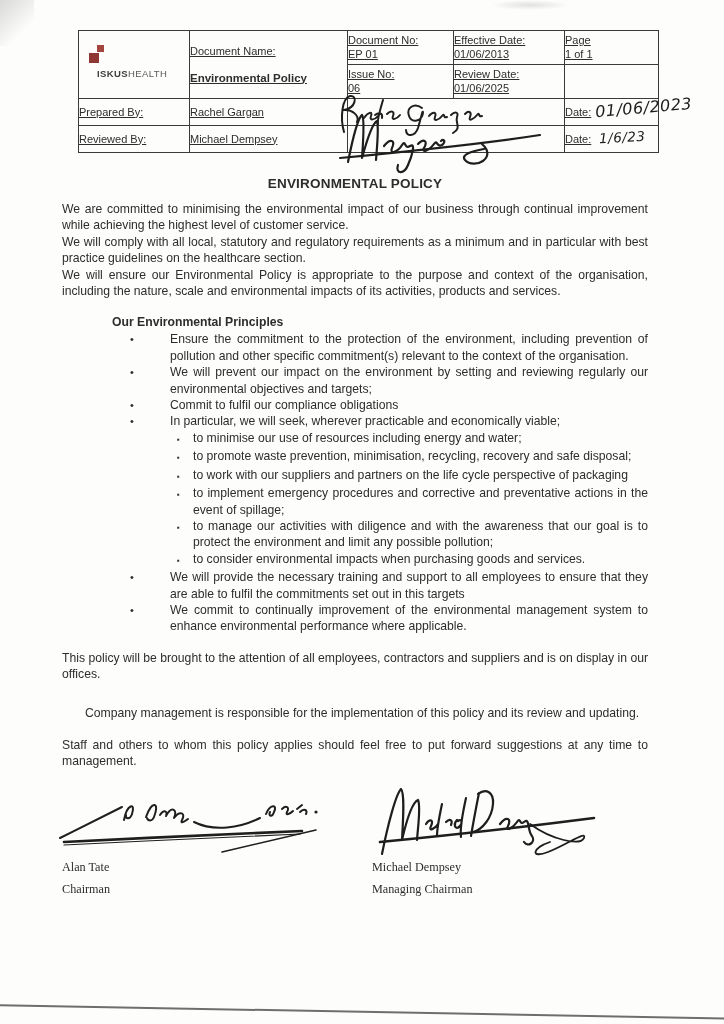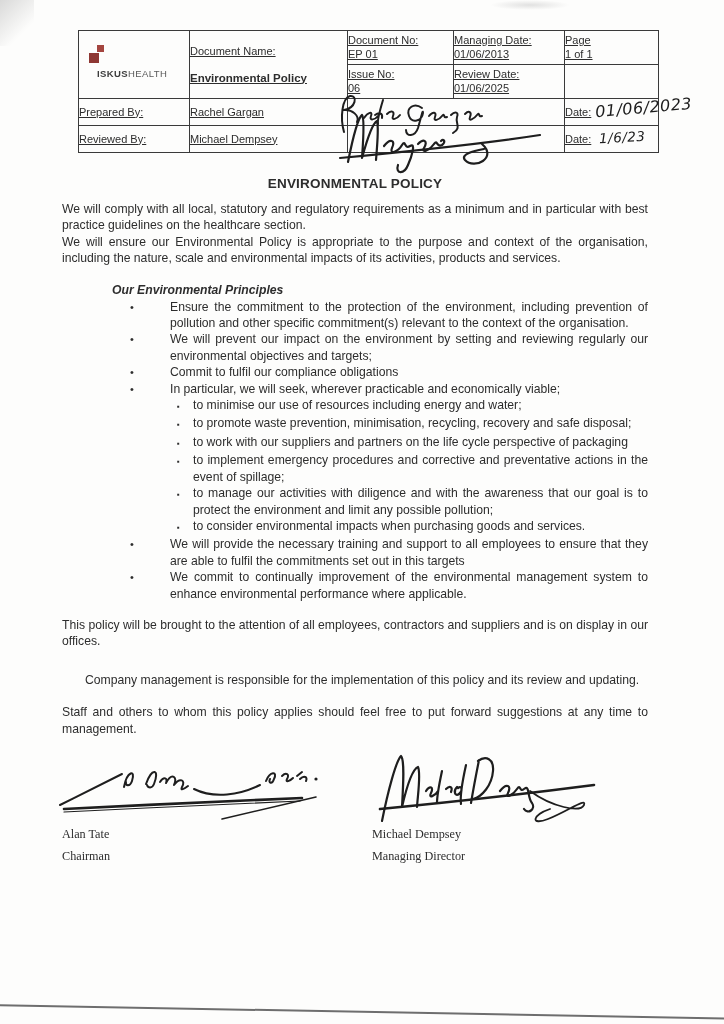--- a/index.html
+++ b/index.html
@@ -42,21 +42,21 @@
   .hand-date-2 { position:absolute; left:34px; top:5px; font-size:13.5px; transform:rotate(-3deg); letter-spacing:.5px; }
   
   .sig-svg { position:absolute; pointer-events:none; }
   .sig-svg path { fill:none; stroke:#1e1e1e; stroke-linecap:round; stroke-linejoin:round; }
   .rachel-sig { left:334px; top:88px; }
   .dempsey-sig-small { left:332px; top:108px; }
   
   .content { position:absolute; left:62px; top:176px; width:586px; }
   .doc-title { text-align:center; font-size:13.5px; font-weight:bold; letter-spacing:.2px; margin:0 0 10px 0; }
   .para { font-size:12.2px; line-height:16.4px; text-align:justify; margin:0; }
-  .principles-heading { font-weight:bold; font-size:12.2px; margin:16px 0 2px 50px;font-style:italic; }
+  .principles-heading { font-weight:bold; font-size:12.2px; margin:16px 0 2px 50px; }
   .li1 { display:flex; margin-left:68px; font-size:12.2px; line-height:16.4px; }
   .li1 .g { flex:0 0 40px; font-size:11px; }
   .li1 .t { flex:1; text-align:justify; }
   .li2 { display:flex; margin-left:115px; font-size:12.2px; line-height:16.4px; }
   .li2 .g { flex:0 0 16px; font-size:8px; padding-top:2px; }
   .li2 .t { flex:1; text-align:justify; }
   .closing { margin-top:15px; }
   
   .sig-row { display:flex; margin-top:24px;font-family:Liberation Serif, serif; }
   .sig-col-left { width:310px; position:relative; }
@@ -90,21 +90,21 @@
       </td>
       <td class="col-b docname-cell" rowspan="2">
         <div>Document Name:</div>
         <div class="docname-value">Environmental Policy</div>
       </td>
       <td class="col-c stack2">
         <div>Document No:</div>
         <div>EP 01</div>
       </td>
       <td class="col-d stack2">
-        <div>Managing Date:</div>
+        <div>Effective Date:</div>
         <div>01/06/2013</div>
       </td>
       <td class="col-e stack2">
         <div>Page</div>
         <div>1 of 1</div>
       </td>
     </tr>
     <tr class="r1">
       <td class="stack2">
         <div>Issue No:</div>
@@ -151,20 +151,21 @@
       <path d="M52,38 C58,30 64,32 60,40 C57,47 66,44 70,37 C74,31 72,42 78,38 C84,34 80,48 76,57 C72,67 63,66 66,57"></path>
       <path d="M86,36 C92,30 96,33 92,40 C89,46 98,42 102,36 C106,31 104,40 110,37 C114,34 112,30 109,33"></path>
       <path d="M8,50 C60,45 150,36 208,27"></path>
       <path d="M150,36 C166,50 142,62 133,52 C128,46 142,43 152,41"></path>
     </g>
   </svg>
 
   <div class="content">
     <h1 class="doc-title">ENVIRONMENTAL POLICY</h1>
 
+    <p class="para">We are committed to minimising the environmental impact of our business through continual improvement while achieving the highest level of customer service.</p>
     <p class="para">We will comply with all local, statutory and regulatory requirements as a minimum and in particular with best practice guidelines on the healthcare section.</p>
     <p class="para">We will ensure our Environmental Policy is appropriate to the purpose and context of the organisation, including the nature, scale and environmental impacts of its activities, products and services.</p>
 
     <div class="principles-heading">Our Environmental Principles</div>
 
     <div class="li1">
       <span class="g">•</span>
       <span class="t">Ensure the commitment to the protection of the environment, including prevention of pollution and other specific commitment(s) relevant to the context of the organisation.</span>
     </div>
     <div class="li1">
@@ -243,18 +244,18 @@
               <path d="M10,74 C16,44 24,14 29,9 C33,13 31,42 30,60 C36,34 41,22 46,20 C49,26 46,46 45,60"></path>
               <path d="M54,44 C58,38 62,40 59,46 C56,52 63,49 66,44 M70,24 C67,38 65,50 65,56 M74,42 C78,38 81,40 79,45 M85,40 C81,44 83,50 87,47 C91,44 90,38 86,41 M94,18 C90,36 88,50 89,57"></path>
               <path d="M106,14 C114,8 122,12 121,24 C120,38 110,50 101,52 M107,13 C104,28 101,44 99,56"></path>
               <path d="M128,44 C134,36 140,38 136,46 C133,52 141,48 145,42 C149,36 147,46 152,42 C158,37 155,50 160,56 C164,62 156,68 152,62"></path>
               <path d="M8,62 C70,56 160,46 222,38" stroke-width="2.6"></path>
               <path d="M158,44 C180,60 208,66 212,58 C215,50 196,64 176,72 C158,79 160,68 178,62" stroke-width="1.8"></path>
             </g>
           </svg>
         </div>
         <div class="sig-name">Michael Dempsey</div>
-        <div class="sig-title">Managing Director</div>
+        <div class="sig-title">Managing Chairman</div>
       </div>
     </div>
   </div>
 
 </div>
 
 </body></html>

